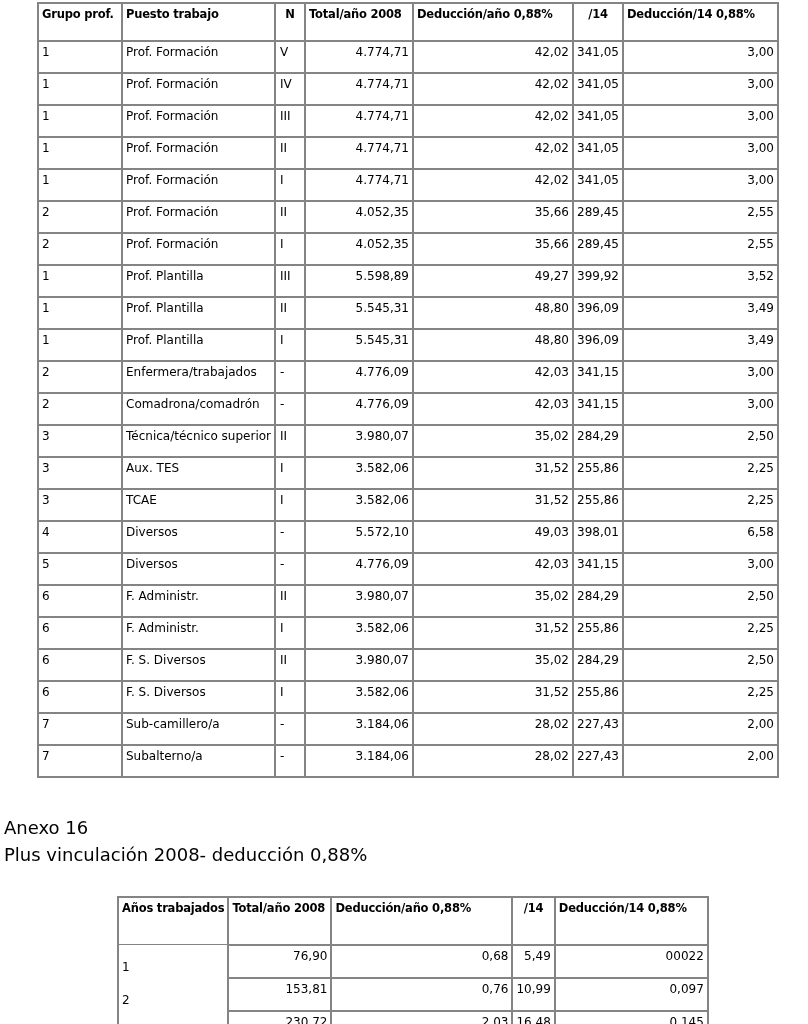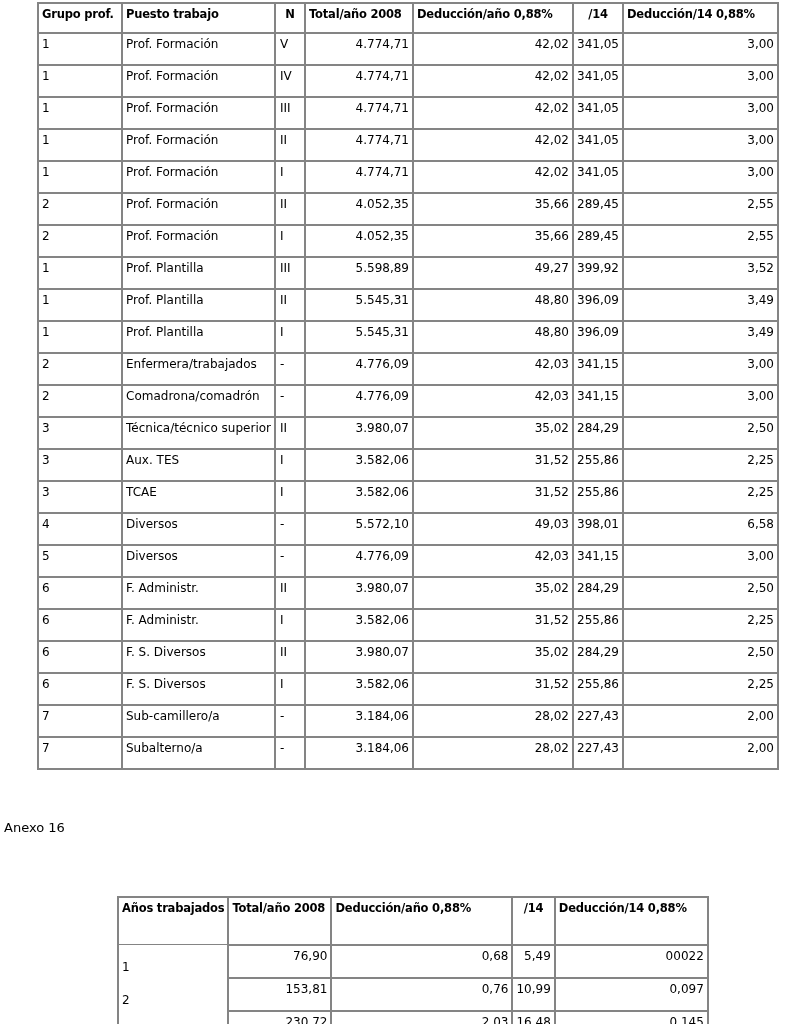--- a/index.html
+++ b/index.html
@@ -37,21 +37,21 @@
     background: #ffffff;
   }
   table.doc-table th {
     font-weight: bold;
     font-size: 11.5px;
     letter-spacing: -0.2px;
     text-align: left;
   }
   
   .t1 { position: absolute; left: 37px; top: 2px; }
-  .t1 thead tr { height: 30px; margin-left: 40px; }
+  .t1 thead tr { height: 38px; margin-left: 40px; }
   .t1 tbody tr { height: 32px; }
   .t1 th:nth-child(3), .t1 th:nth-child(6) { text-align: center; }
   .t1 td:nth-child(3) { padding-left: 4px; }
   .t1 td:nth-child(4), .t1 td:nth-child(5),
   .t1 td:nth-child(6), .t1 td:nth-child(7) { text-align: right; }
   
   .t2 { position: absolute; left: 117px; top: 896px; }
   .t2 thead tr { height: 48px; }
   .t2 tbody tr { height: 33px; }
   .t2 th:nth-child(4) { text-align: center; }
@@ -60,21 +60,21 @@
   .t2 tbody td:first-child {
     border-top: none;
     border-bottom: none;
     vertical-align: bottom;
     padding-bottom: 3px;
   }
   
   .text-line {
     position: absolute;
     left: 4px;
-    font-size: 13px;
+    font-size: 18px;
     line-height: 16px;
     color: #000000;
     white-space: nowrap;
   }
   .anexo { top: 820px; }
   .subtitle { top: 847px; }
 </style>
 </head>
 <body>
 
@@ -307,20 +307,21 @@
           <td>3.184,06</td>
           <td>28,02</td>
           <td>227,43</td>
           <td>2,00</td>
         </tr>
       </tbody>
   </table>
 
   <div class="text-line anexo">Anexo 16</div>
 
+  <div class="text-line subtitle">Plus vinculación 2008- deducción 0,88%</div>
 
   <table class="doc-table t2">
     <colgroup>
       <col style="width:101px">
         <col style="width:103px">
         <col style="width:181px">
       <col style="width:38px">
         <col style="width:153px">
     </colgroup>
     <thead>

